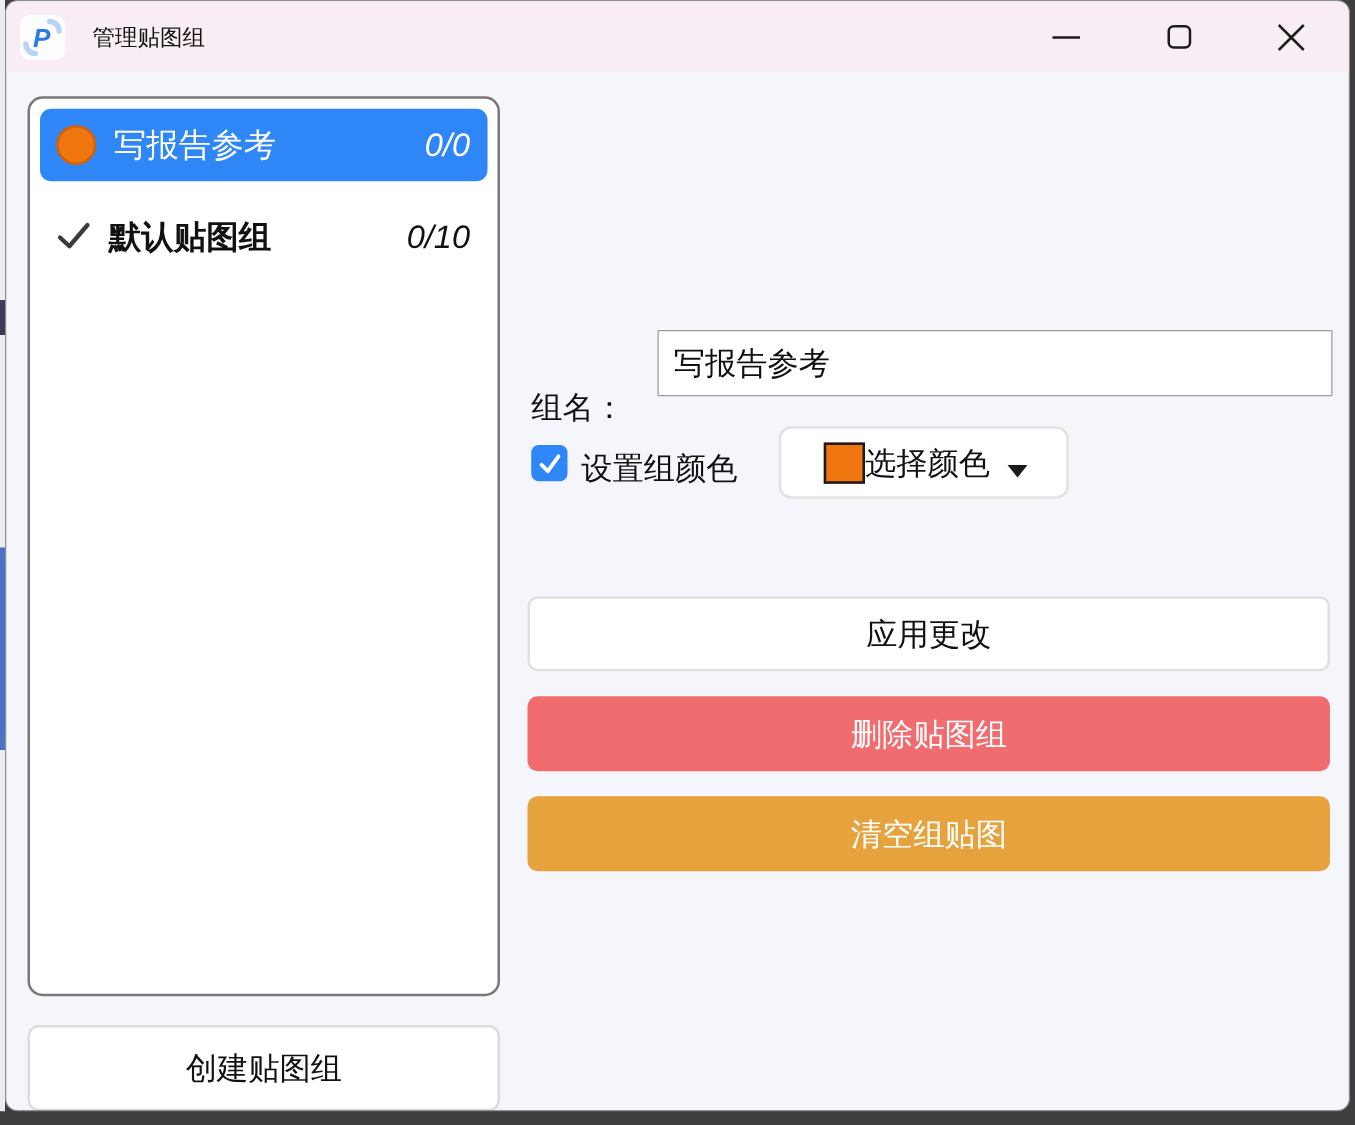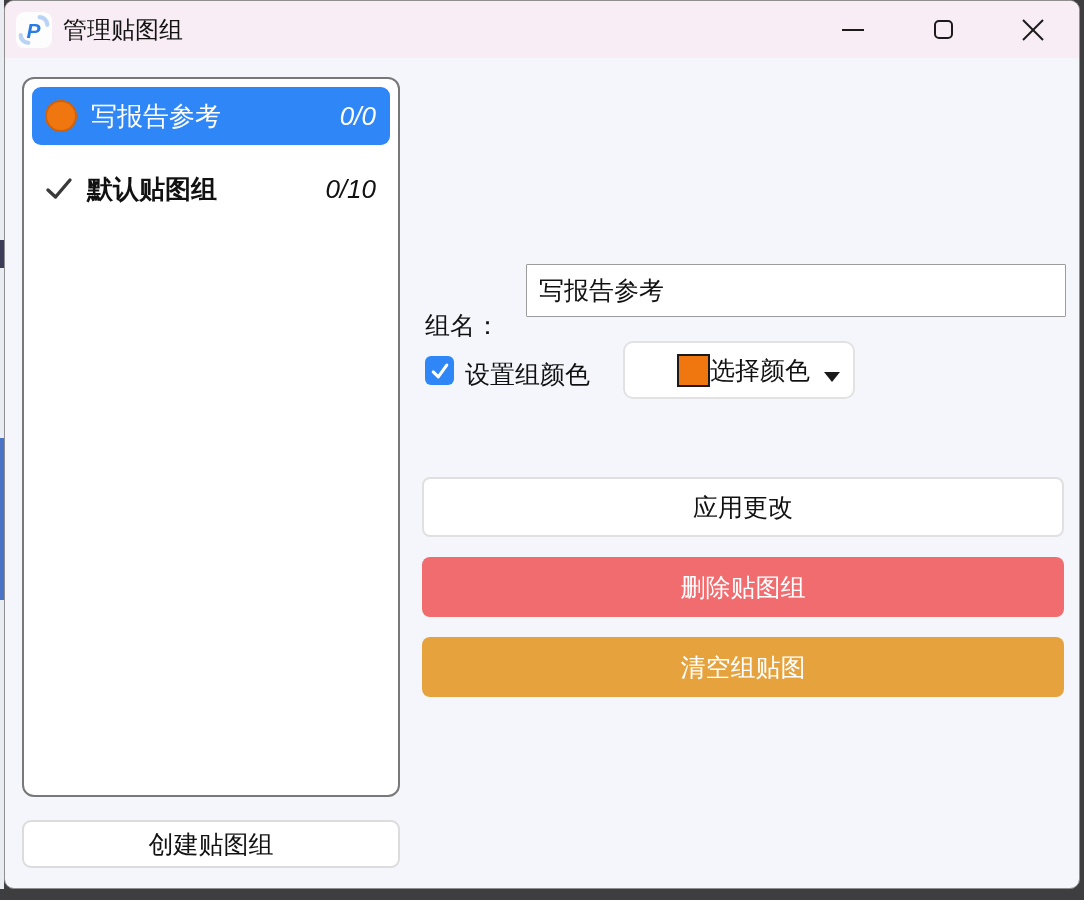--- a/index.html
+++ b/index.html
@@ -26,21 +26,21 @@
     overflow: hidden;
   }
 
   
   .titlebar {
     position: absolute; left: 0; top: 0; right: 0; height: 57px;
     background: #f8edf4;
     display: flex; align-items: center;
   }
   .app-icon { width: 38px; height: 38px; margin-left: 10px; flex: 0 0 auto; }
-  .titlebar-title { margin-left: 10px; font-size: 24px; color: #131313; }
+  .titlebar-title { margin-left: 21px; font-size: 18px; color: #131313; }
   .titlebar-spacer { flex: 1; }
   .win-btn {
     width: 48px; height: 44px; margin-right: 42px;
     display: flex; align-items: center; justify-content: center;
     background: transparent; border: none; cursor: pointer;
   }
   .win-btn.close { margin-right: 22px; }
   .glyph-min { width: 22px; height: 0; border-top: 2px solid #1b1b1b; }
   .glyph-max { width: 19px; height: 19px; border: 2px solid #1b1b1b; border-radius: 5px; }
 
@@ -65,21 +65,21 @@
     background: #f0760f;
     box-shadow: inset 0 0 0 2px rgba(150,60,0,.35);
     flex: 0 0 auto;
   }
   .group-check { width: 28px; height: 26px; flex: 0 0 auto; }
   .group-name { margin-left: 14px; font-size: 26px; }
   .group-item.plain .group-name { font-weight: bold; }
   .group-count { margin-left: auto; font-size: 26px; font-style: italic; }
 
   .create-btn {
-    position: absolute; left: 17px; top: 819px; width: 378px; height: 48px;
+    position: absolute; left: 17px; top: 819px; width: 378px; height: 69px;
     background: #ffffff; border: 2px solid #dcdcdc; border-radius: 9px;
     font-size: 25px; color: #111; font-family: "Liberation Sans", sans-serif;
     cursor: pointer;
   }
 
   
   .name-label { position: absolute; left: 420px; top: 276px; font-size: 25px; margin-top: 32px; }
   .name-input {
     position: absolute; left: 521px; top: 263px; width: 540px; height: 53px;
     background: #ffffff; border: 1px solid #9c9c9c; border-radius: 1px;
@@ -90,21 +90,21 @@
     position: absolute; left: 420px; top: 355px; width: 29px; height: 29px;
     background: #2e86f7; border-radius: 6px;
     display: flex; align-items: center; justify-content: center;
     cursor: pointer;
   }
   .checkbox-label { position: absolute; left: 460px; top: 357px; font-size: 25px; }
   .color-dropdown {
     position: absolute; left: 618px; top: 340px; width: 232px; height: 58px;
     background: #ffffff; border: 2px solid #e2e2e2; border-radius: 10px;
     display: flex; align-items: center;
-    padding-left: 52px;
+    padding-left: 34px;
     cursor: pointer; font-family: "Liberation Sans", sans-serif;
   }
   .swatch { width: 33px; height: 33px; background: #f0760f; border: 2px solid #1a1a1a; flex: 0 0 auto; }
   .dropdown-label { font-size: 25px; color: #111; }
   .caret-down {
     width: 0; height: 0; margin-left: 14px; margin-top: 14px;
     border-left: 8px solid transparent; border-right: 8px solid transparent;
     border-top: 10px solid #1a1a1a;
   }
 

